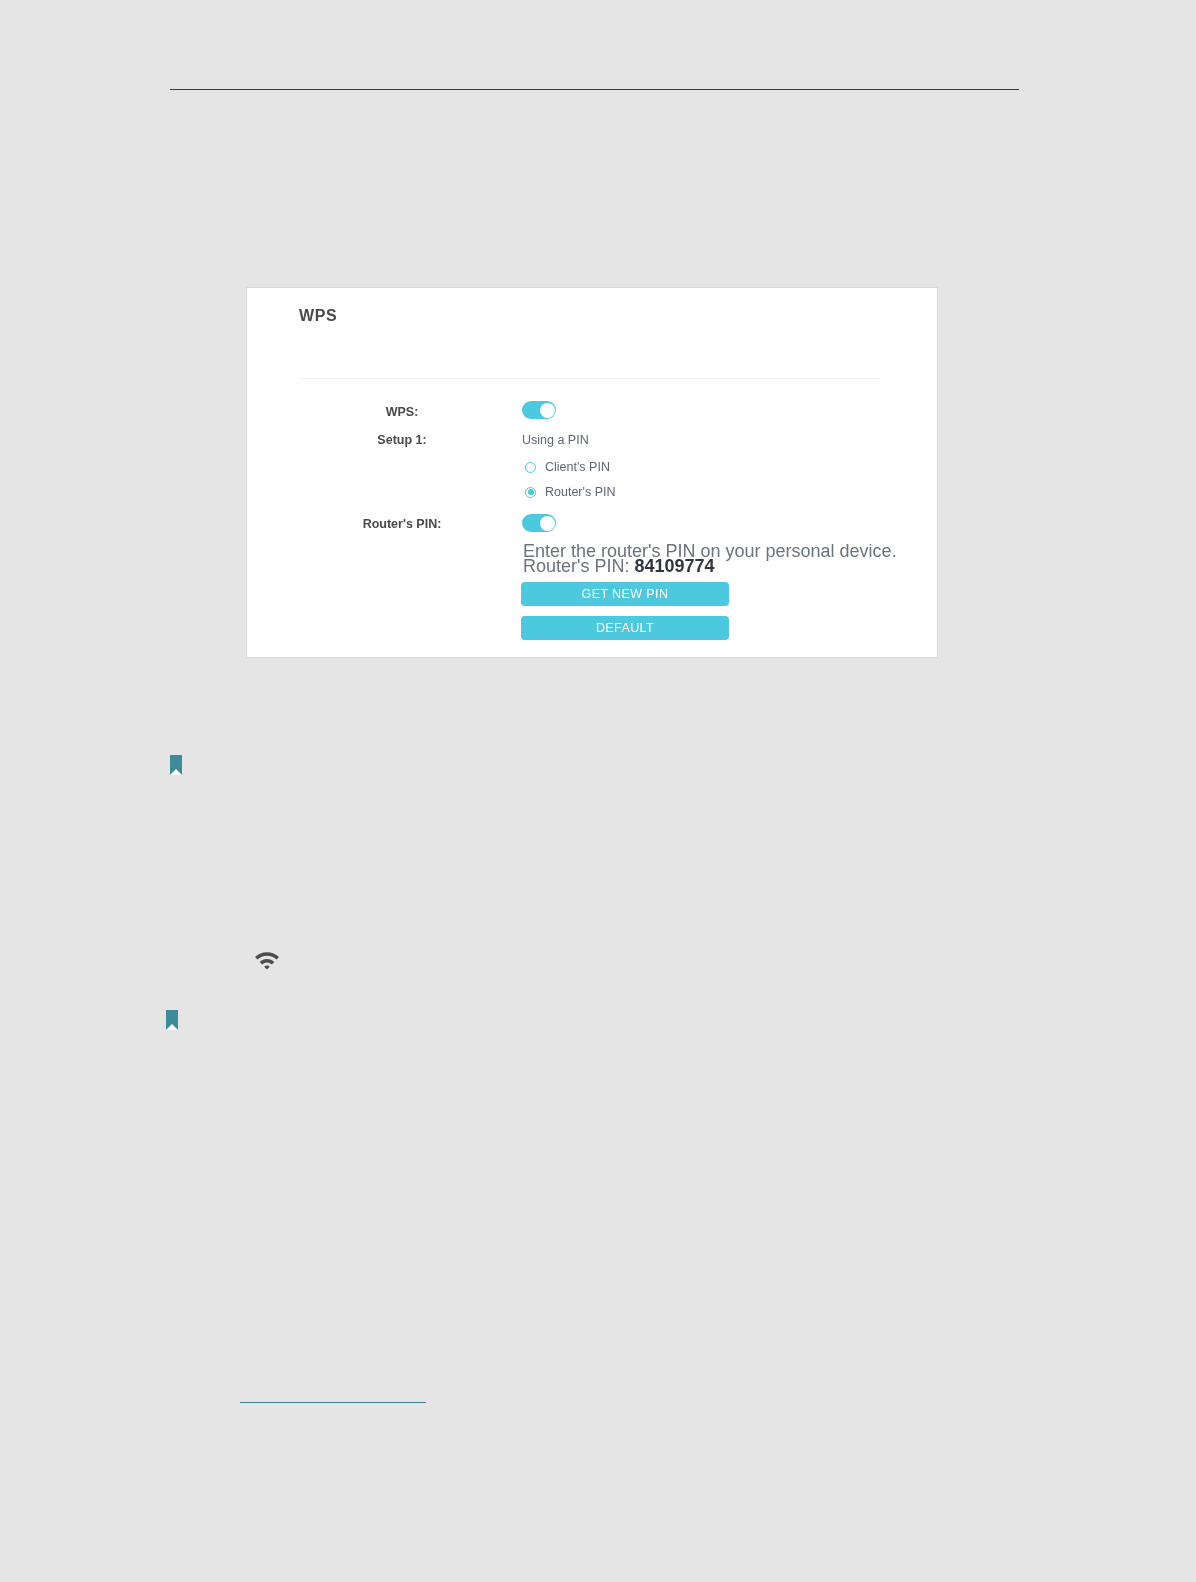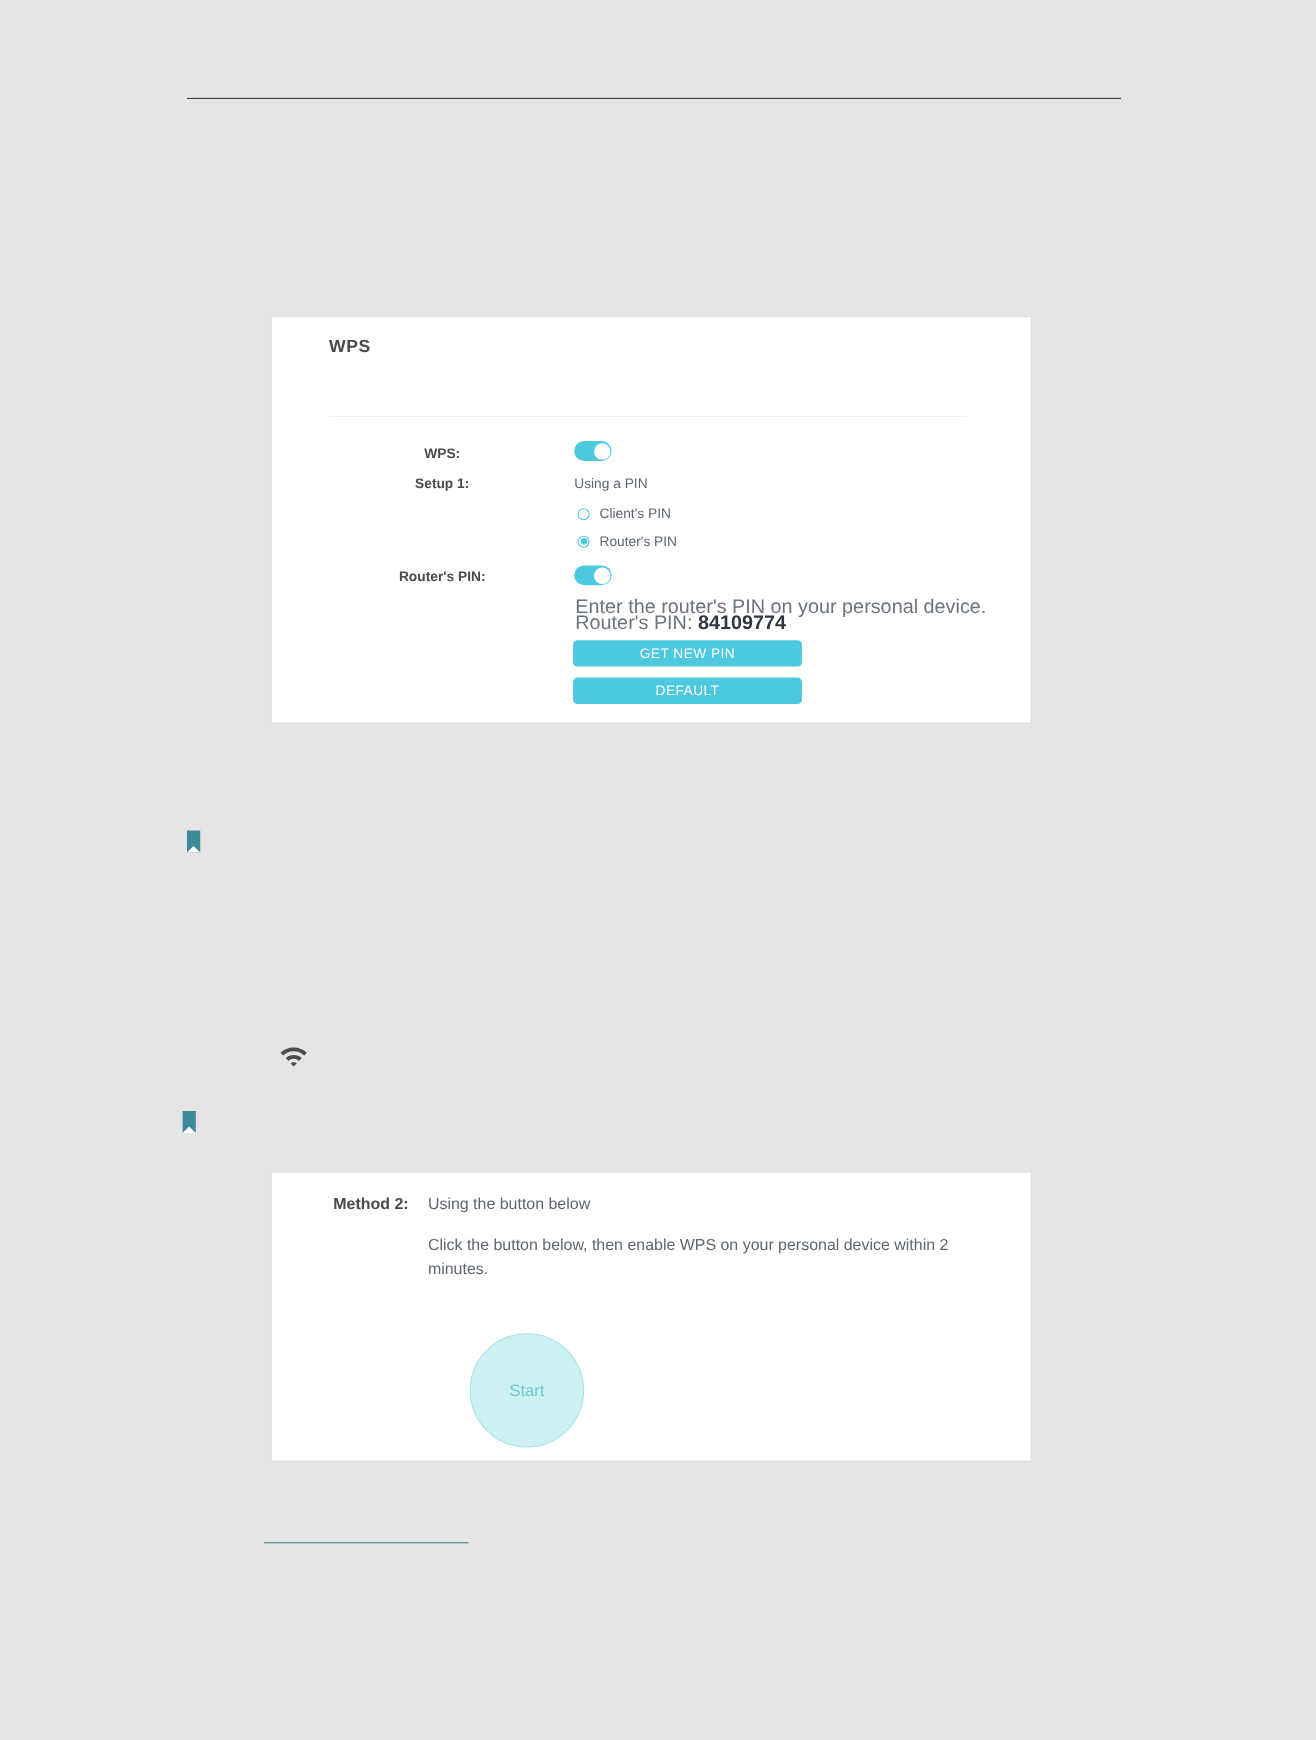--- a/index.html
+++ b/index.html
@@ -318,23 +318,16 @@
   <div class="wifi-icon">
     <svg viewBox="0 0 30 26" width="30" height="26" aria-hidden="true">
       <path d="M15 6.2c4.6 0 8.9 1.8 12 4.8l-2.5 2.6C22 11.1 18.6 9.7 15 9.7s-7 1.4-9.5 3.9L3 11c3.1-3 7.4-4.8 12-4.8z" fill="#4d4d4d"></path>
       <path d="M15 13c2.8 0 5.4 1.1 7.3 2.9l-2.5 2.6c-1.3-1.2-3-2-4.8-2s-3.5.8-4.8 2l-2.5-2.6C9.6 14.1 12.2 13 15 13z" fill="#4d4d4d"></path>
       <path d="M15 19.6c1.1 0 2.1.4 2.8 1.2L15 23.6l-2.8-2.8c.7-.8 1.7-1.2 2.8-1.2z" fill="#4d4d4d"></path>
     </svg>
   </div>
 
   <div class="bookmark" id="bookmark-2"></div>
 
-  <div class="card" id="card-method2">
-    <div class="m2-label">Method 2:</div>
-    <div class="m2-value">Using the button below</div>
-    <div class="m2-desc">Click the button below, then enable WPS on your personal device within 2 minutes.</div>
-
-    <button class="start-btn">Start</button>
-  </div>
 
   <div class="footer-link"></div>
 
 </div>
 
 </body></html>

